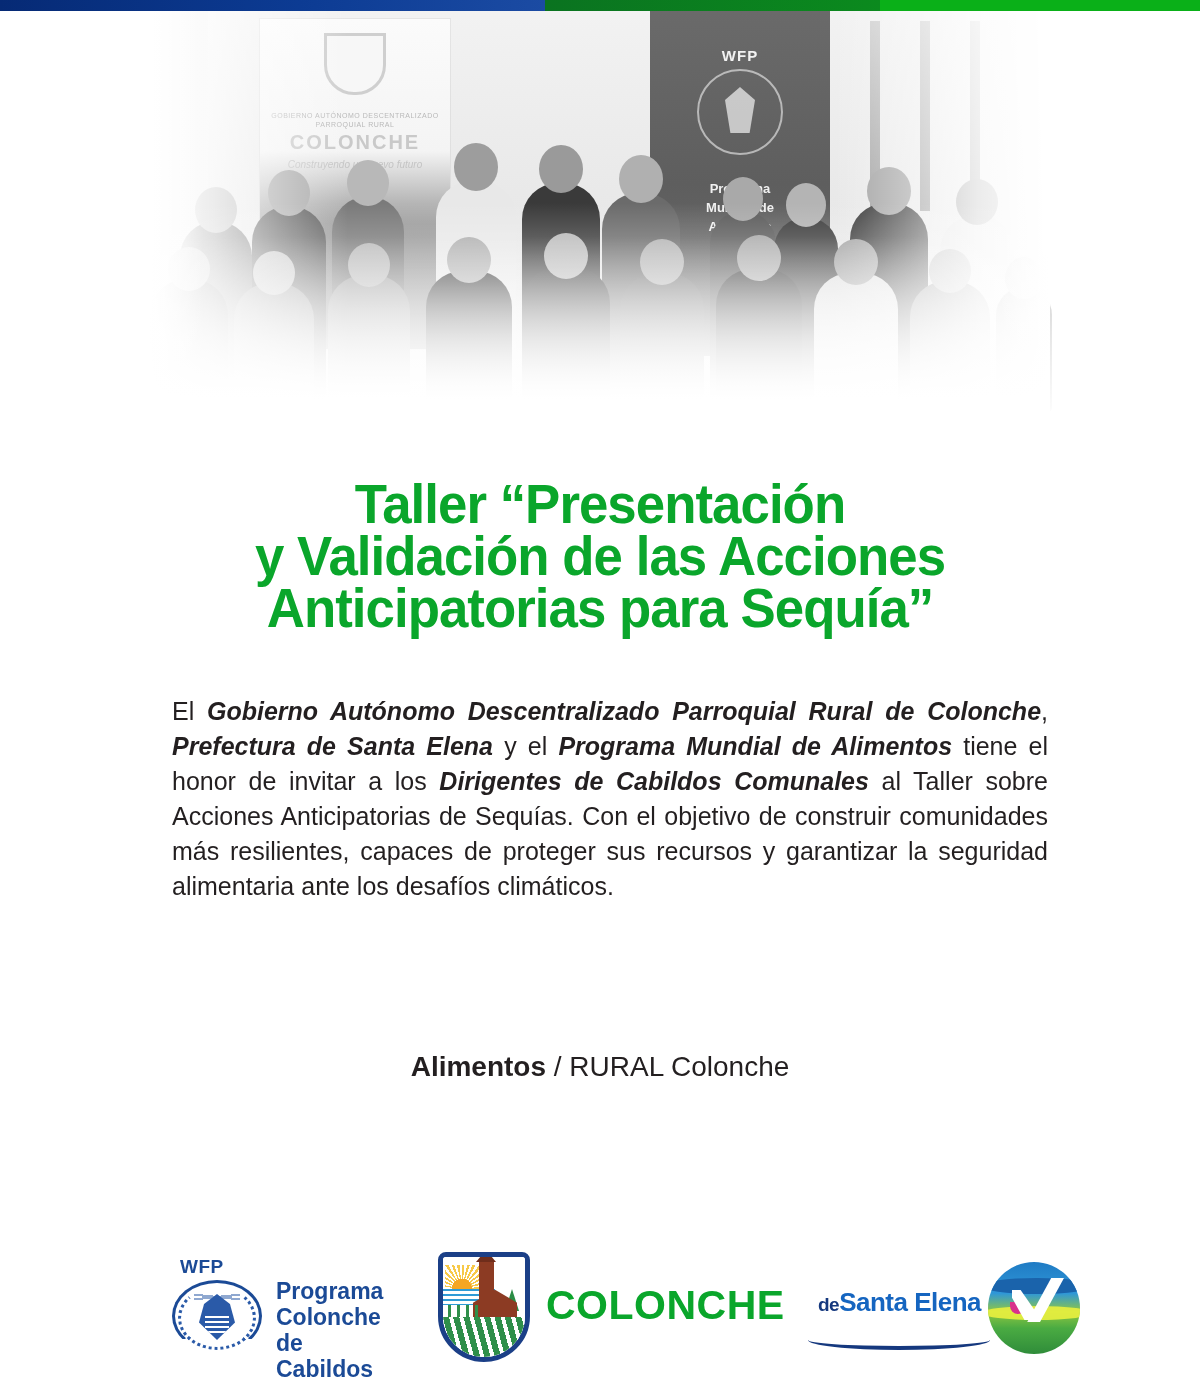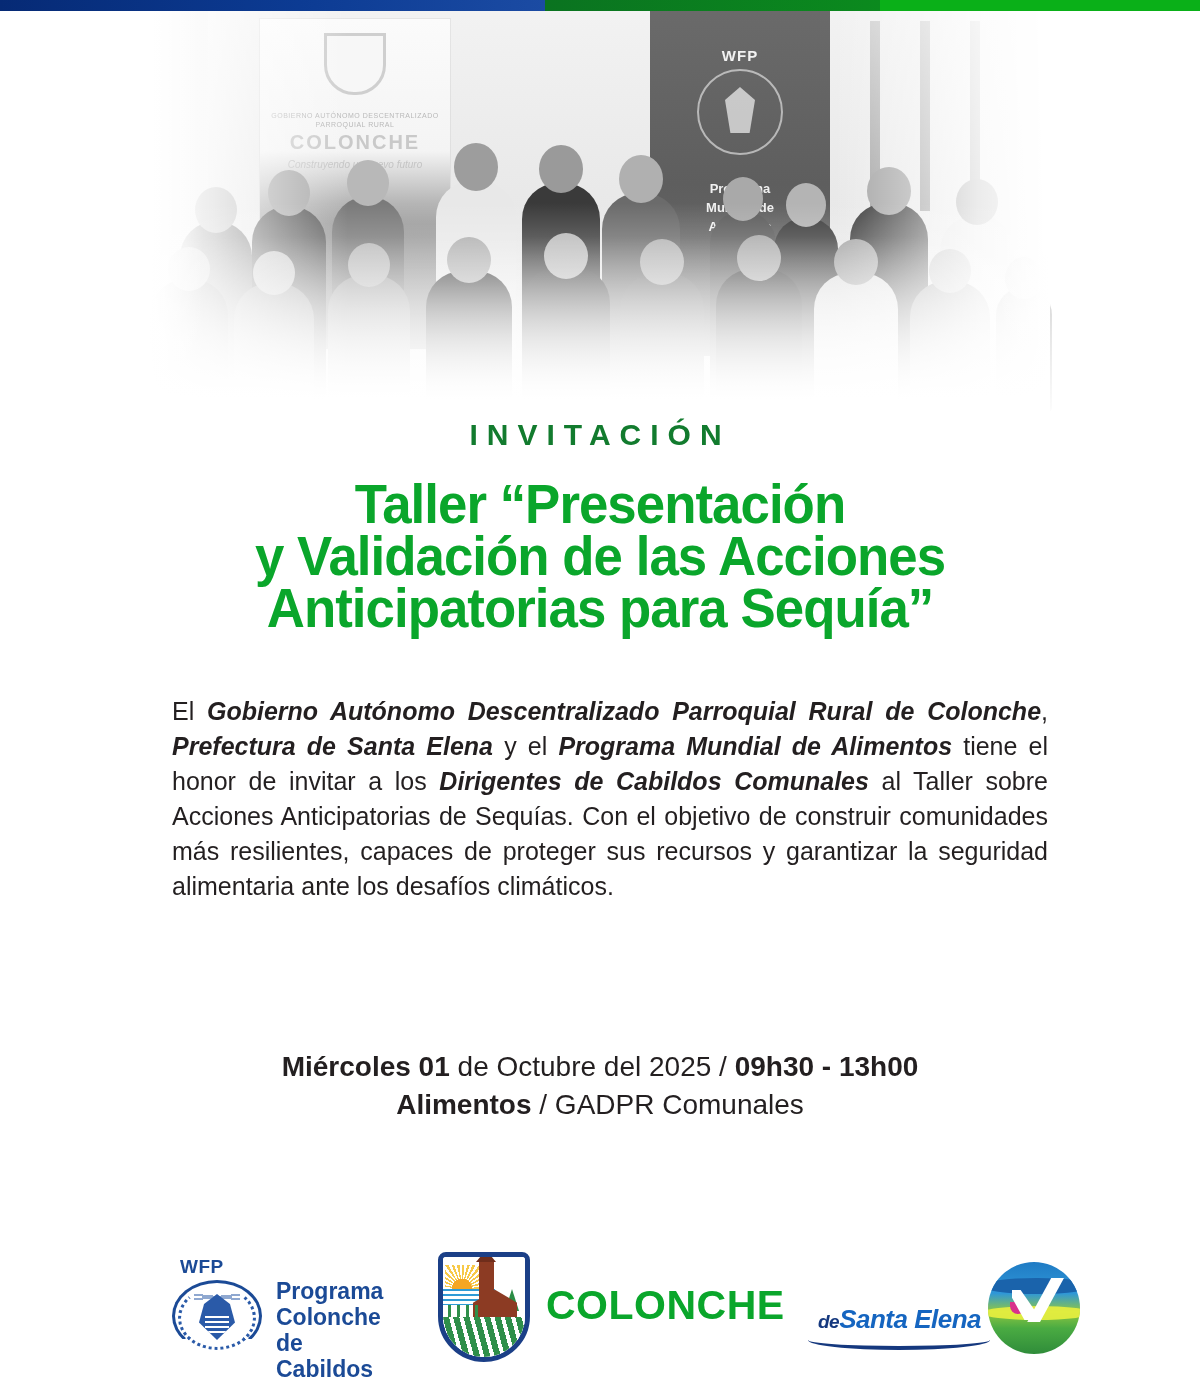--- a/index.html
+++ b/index.html
@@ -278,22 +278,22 @@
   }
 
   
   .logo-pref { position:absolute; left:790px; top:12px; width:290px; height:104px; }
   .pref-top {
     position:absolute; left:0; top:4px;
     font-size:38px; font-weight:bold; font-style:italic;
     color:#15387e; letter-spacing:-1px;
   }
   .pref-bot {
-    position:absolute; left:28px; top:44px;
-    font-size:26px; font-weight:bold; font-style:italic;
+    position:absolute; left:28px; top:27px;
+    font-size:26px; font-weight:bold; 
     color:#1565c0; letter-spacing:-.5px;
   }
   .pref-bot .de { color:#15387e; font-size:19px; }
   .pref-swoosh {
     position:absolute; left:18px; top:78px; width:182px; height:12px;
     border-bottom:4px solid #15387e;
     border-radius:0 0 60% 60%/0 0 100% 100%;
   }
   .pref-circle {
     position:absolute; right:0; top:2px; width:92px; height:92px;
@@ -424,36 +424,32 @@
         <div class="person" style="left:846px; width:56px;  height:124px; background:#565656;">
             <div class="head" style="top:-30px; width:38px; height:42px; background:#aeaeae;"></div>
           </div>
       </div>
 
       <div class="photo-fade"></div>
     </div>
     <div class="photo-outer-fade"></div>
   </div>
 
-  <div class="invit">INVITACIÓN</div>
 
   <div class="title">
     <span class="l">Taller “Presentación</span>
     <span class="l">y Validación de las Acciones</span>
     <span class="l">Anticipatorias para Sequía”</span>
   </div>
 
   <div class="body-copy"><span>El </span><b>Gobierno Autónomo Descentralizado Parroquial Rural de Colonche</b><span>, </span><b>Prefectura de Santa Elena</b><span> y el </span><b>Programa Mundial de Alimentos</b><span> tiene el honor de invitar a los </span><b>Dirigentes de Cabildos Comunales</b><span> al Taller sobre Acciones Anticipatorias de Sequías. Con el objetivo de construir comunidades más resilientes, capaces de proteger sus recursos y garantizar la seguridad alimentaria ante los desafíos climáticos.</span></div>
 
   <div class="when">
     <div>
-      <b>Miércoles 01</b><span> de Octubre del 2025 / </span><b>09h30 - 13h00</b>
-    </div>
-    <div>
-      <b>Alimentos</b><span> / GADPR Comunales</span>
+      <b>Alimentos</b><span> / RURAL Colonche</span>
     </div>
   </div>
 
   <div class="logos">
 
     <div class="logo-wfp">
       <div class="wfp-word">WFP</div>
       <div class="wfp-mark">
         <div class="wreath"></div>
         <div class="wreath2"></div>

